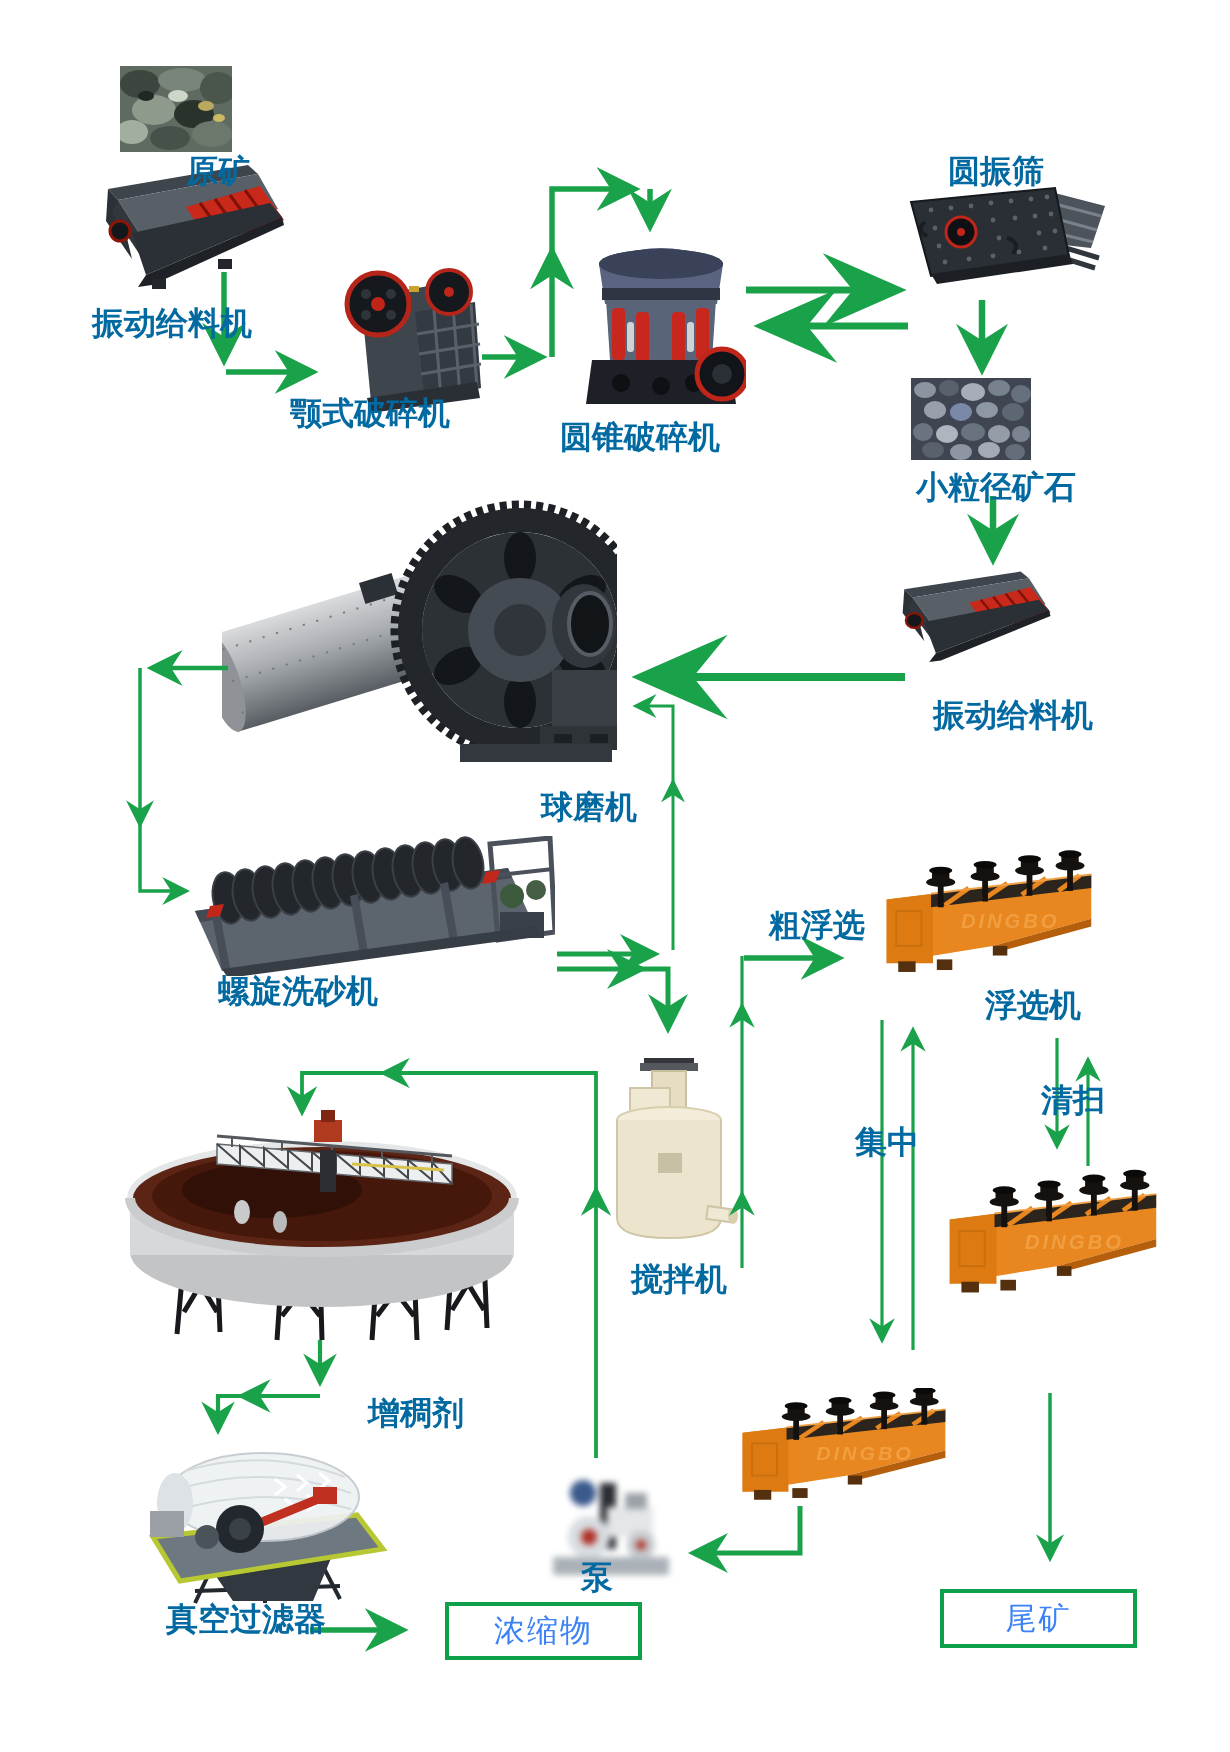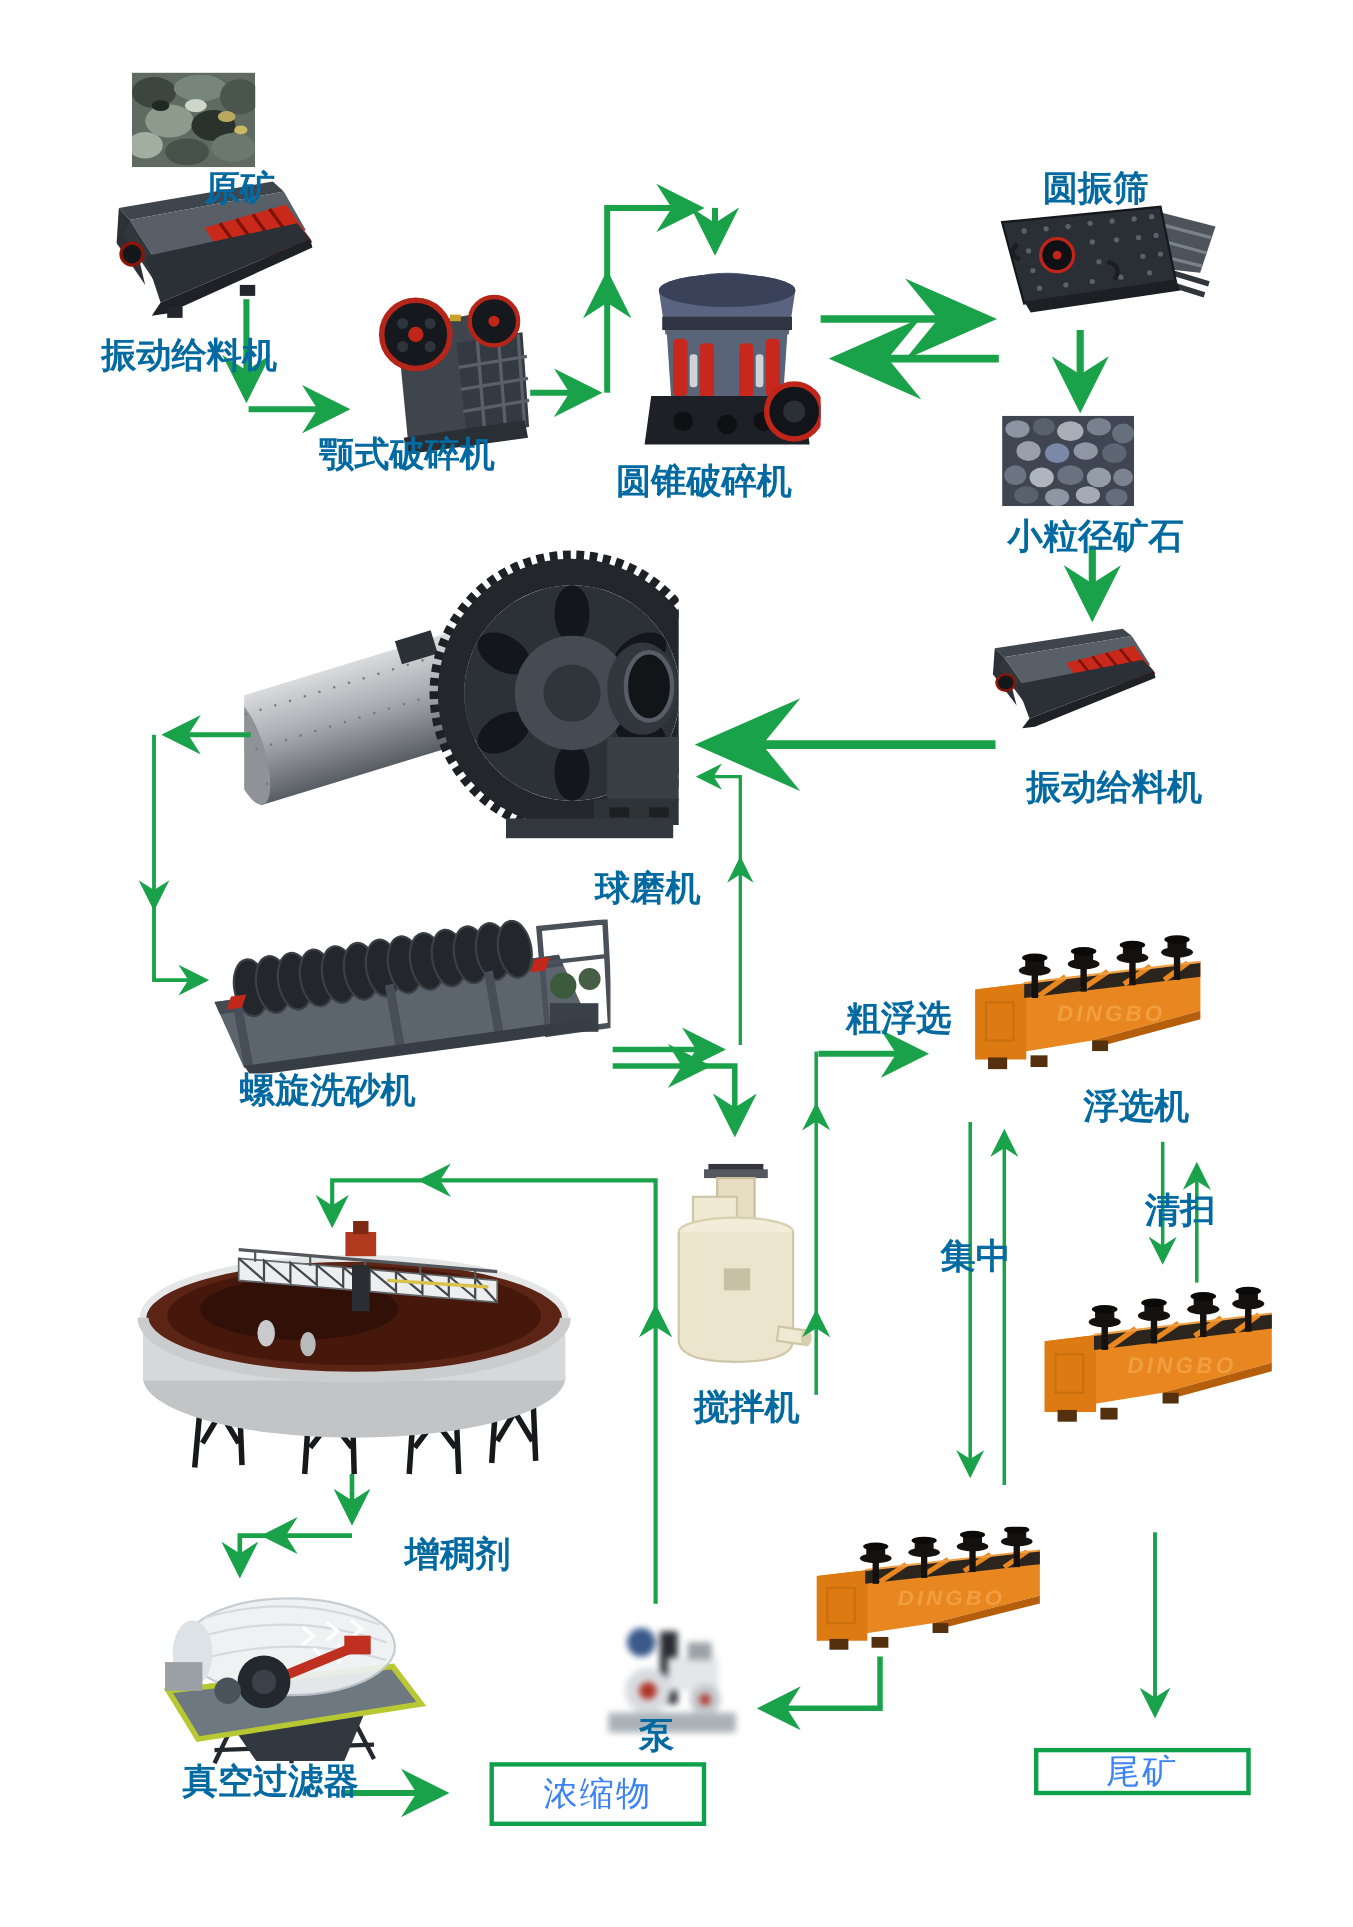--- a/index.html
+++ b/index.html
@@ -496,17 +496,17 @@
   <div class="lbl" style="left:1041px;top:1036px;margin-top:43px;">清扫</div>
   <div class="lbl" style="left:855px;top:1121px;">集中</div>
   <div class="lbl" style="left:631px;top:1258px;">搅拌机</div>
   <div class="lbl" style="left:368px;top:1392px;text-align:right;">增稠剂</div>
   <div class="lbl" style="left:581px;top:1556px;">泵</div>
   <div class="lbl" style="left:166px;top:1598px;">真空过滤器</div>
 
   <div class="flowbox" style="left:445px;top:1602px;width:197px;height:58px;">
     <span>浓缩物</span>
   </div>
-  <div class="flowbox" style="left:940px;top:1589px;width:197px;height:43px;">
+  <div class="flowbox" style="left:940px;top:1589px;width:197px;height:59px;">
     <span>尾矿</span>
   </div>
 
 </div>
 
 </body></html>

